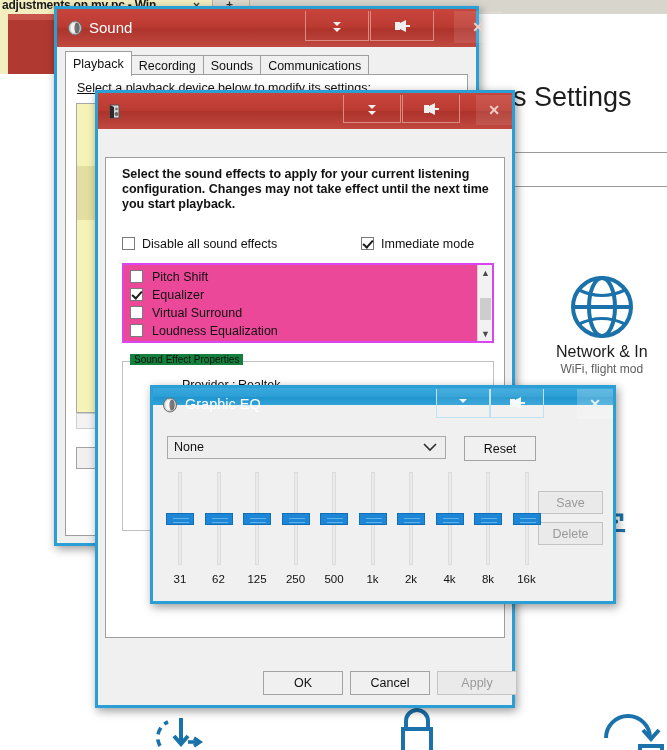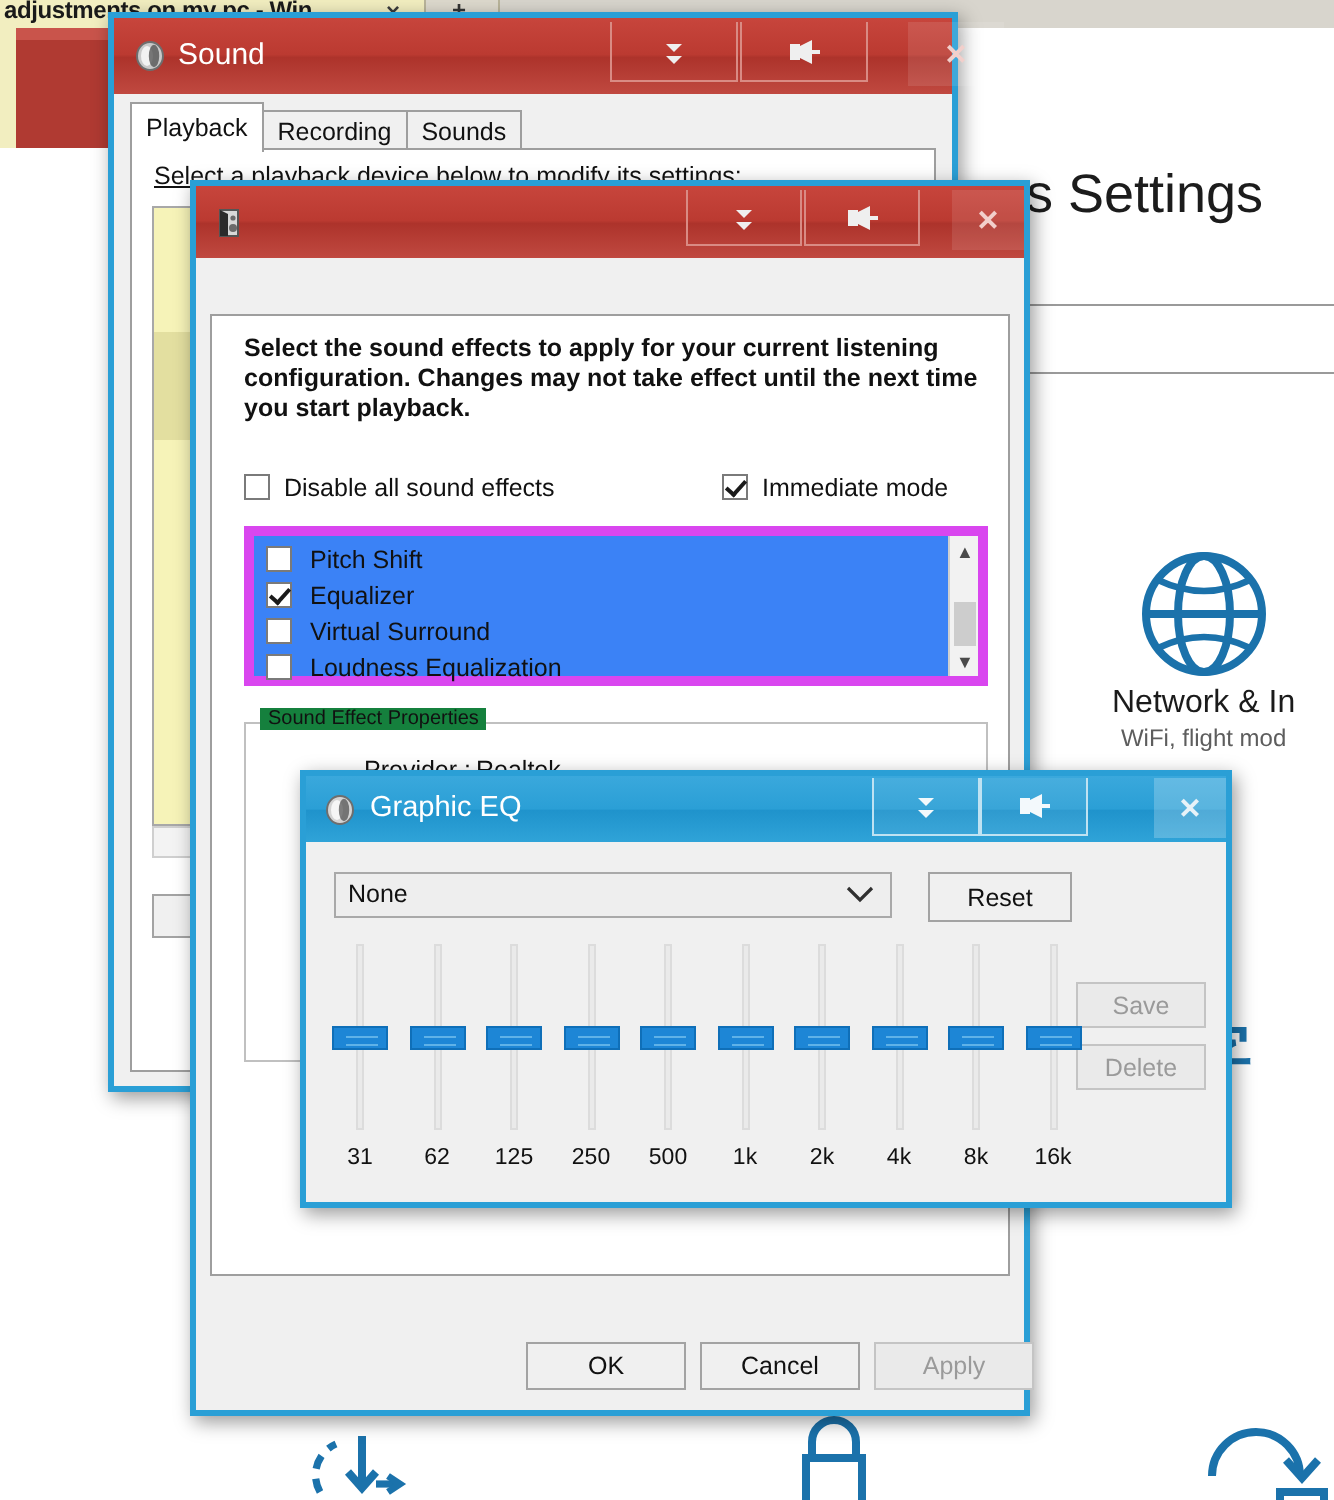--- a/index.html
+++ b/index.html
@@ -64,21 +64,21 @@
   .panel{position:absolute;box-sizing:border-box;background:#ffffff;border:1px solid #9e9e9e;}
 
   .txt{position:absolute;font-size:12.5px;color:#111;line-height:15px;}
 
   
   .cb{position:absolute;width:13px;height:13px;box-sizing:border-box;border:1px solid #7a7a7a;background:#fff;}
   .cb.checked:after{content:"";position:absolute;left:3px;top:0px;width:4px;height:8px;
     border:solid #1a1a1a;border-width:0 2px 2px 0;transform:rotate(42deg);}
 
   
-  #eff-list{position:absolute;box-sizing:border-box;background:#3b82f6;border:5px solid #d946ef;padding-left:47px;}
+  #eff-list{position:absolute;box-sizing:border-box;background:#ec4899;border:2px solid #d946ef;padding-left:47px;}
   .eff-row{position:absolute;left:6px;height:17px;}
   .eff-row .lbl{position:absolute;left:22px;top:1px;font-size:12.5px;color:#111;white-space:nowrap;}
   #eff-scroll{position:absolute;right:0;top:0;width:15px;height:100%;background:#f2f2f2;border-left:1px solid #cfcfcf;box-sizing:border-box;}
   .sb-arrow{position:absolute;left:0;width:15px;height:15px;display:flex;align-items:center;justify-content:center;color:#4a4a4a;font-size:9px;}
   #sb-thumb{position:absolute;left:2px;width:11px;background:#cdcdcd;}
 
   
   .gb{position:absolute;box-sizing:border-box;border:1px solid #c0c0c0;}
   .gb-title{position:absolute;background:#15803d;font-size:10px;color:#111;padding:0 4px;white-space:nowrap;}
 
@@ -200,20 +200,21 @@
     </div>
     <div class="tb-btn tb-btn-x" style="left:397px;top:2px;width:48px;height:32px;background:rgba(255,255,255,0.10);">
       <span>✕</span>
     </div>
   </div>
 
   <div class="tabstrip" style="left:8px;top:42px;">
     <div class="tab active">Playback</div>
     <div class="tab">Recording</div>
     <div class="tab">Sounds</div>
+    <div class="tab">Communications</div>
   </div>
   <div class="panel" style="left:8px;top:65px;width:403px;height:462px;"></div>
   <div class="txt" style="left:20px;top:72px;width:380px;text-decoration:underline;">Select a playback device below to modify its settings:</div>
 
   <div class="abs" id="sound-yellow" style="left:19px;top:94px;width:60px;height:310px;">
     <div class="abs" id="sound-yellow-sel" style="left:0px;top:62px;width:60px;height:54px;"></div>
     <div class="abs ybar" style="left:26px;top:22px;height:42px;"></div>
     <div class="abs ybar" style="left:26px;top:90px;height:42px;"></div>
     <div class="abs ybar" style="left:26px;top:152px;height:42px;"></div>
     <div class="abs ybar" style="left:26px;top:214px;height:42px;"></div>
@@ -296,21 +297,21 @@
   <div class="btn" style="left:252px;top:578px;width:80px;height:24px;">
     <span>Cancel</span>
   </div>
   <div class="btn dis" style="left:339px;top:578px;width:80px;height:24px;">
     <span>Apply</span>
   </div>
 </div>
 
 <div class="win win-shadow" id="eq-win" style="left:150px;top:385px;width:466px;height:219px;background:#f0f0f0;border:3px solid #2a9fd6;">
 
-  <div class="titlebar tb-blue" style="height:33px;">
+  <div class="titlebar tb-blue" style="height:17px;">
     <svg class="tb-icon" style="left:9px;top:9px;" viewBox="0 0 16 16">
       <ellipse cx="8" cy="8" rx="6.5" ry="7" fill="#d4d4d4" stroke="#6e6e6e" stroke-width="1"></ellipse>
       <ellipse cx="6.5" cy="8" rx="3" ry="5" fill="#f6f6f6"></ellipse>
       <ellipse cx="10" cy="8" rx="2.6" ry="5.6" fill="#4c4c4c" opacity="0.7"></ellipse>
     </svg>
     <span class="tb-title" style="left:32px;top:8px;font-size:14.5px;">Graphic EQ</span>
 
     <div class="tb-btn" style="left:283px;top:1px;width:54px;height:29px;border:1px solid #bfe2f2;border-top:none;background:rgba(255,255,255,0.07);">
       <svg width="14" height="16" viewBox="0 0 14 16">
         <path d="M3 4 L11 4 L7 8 Z" fill="#f3f9fc"></path>

